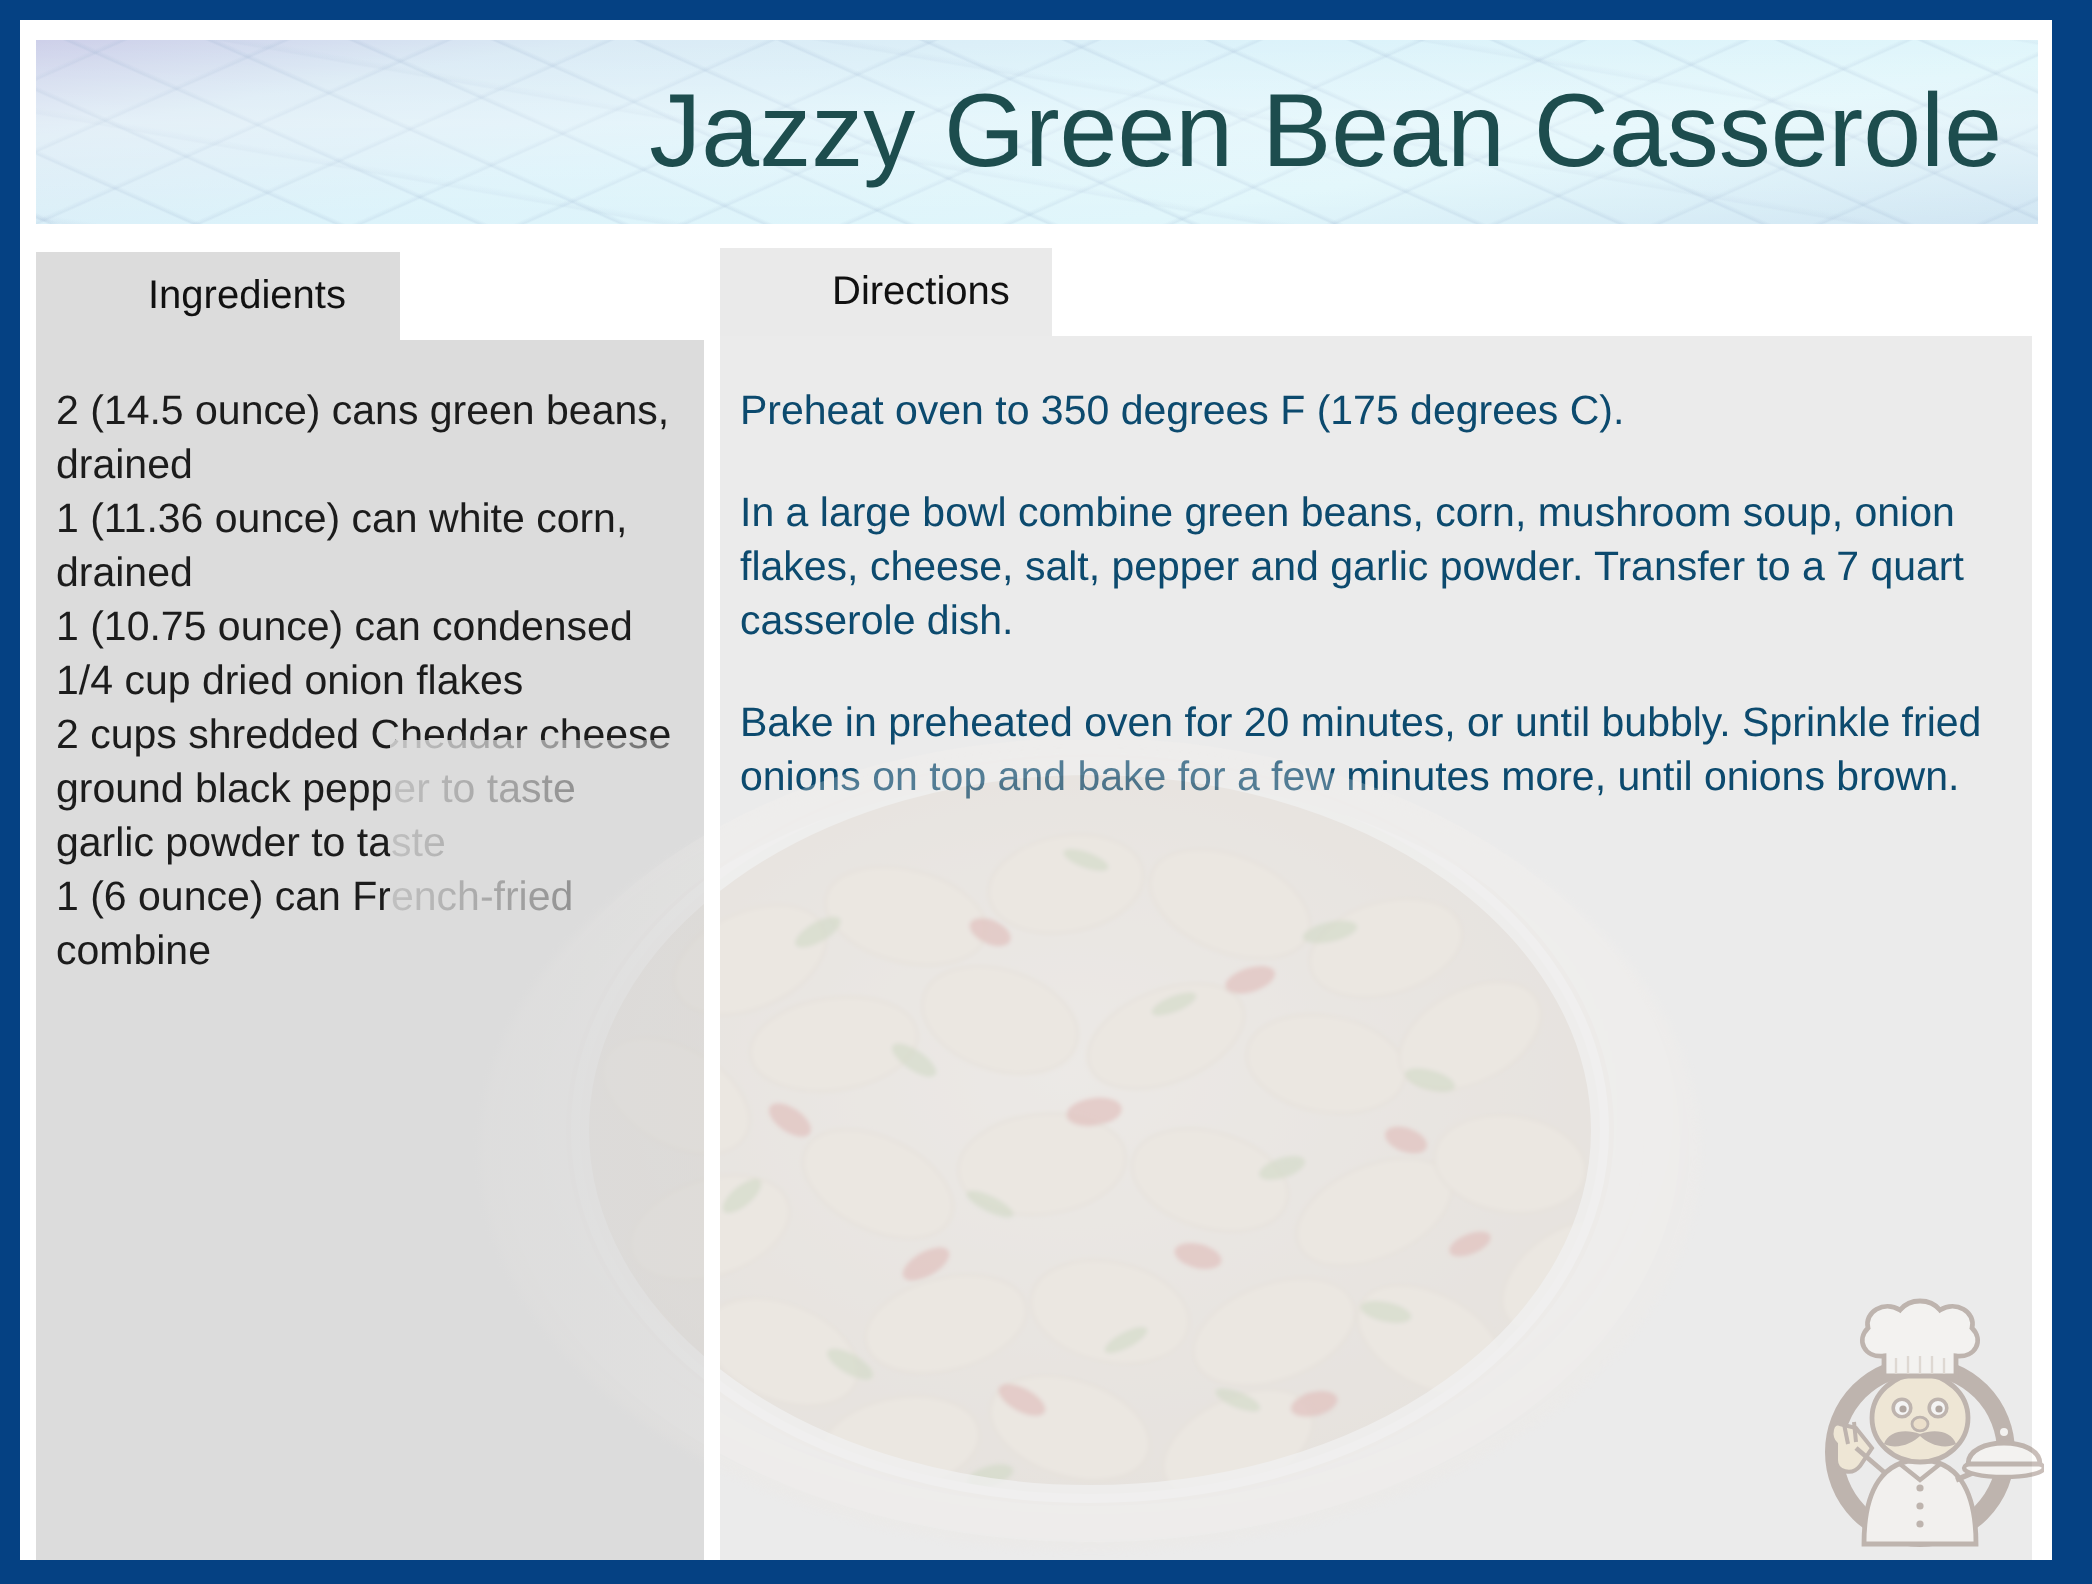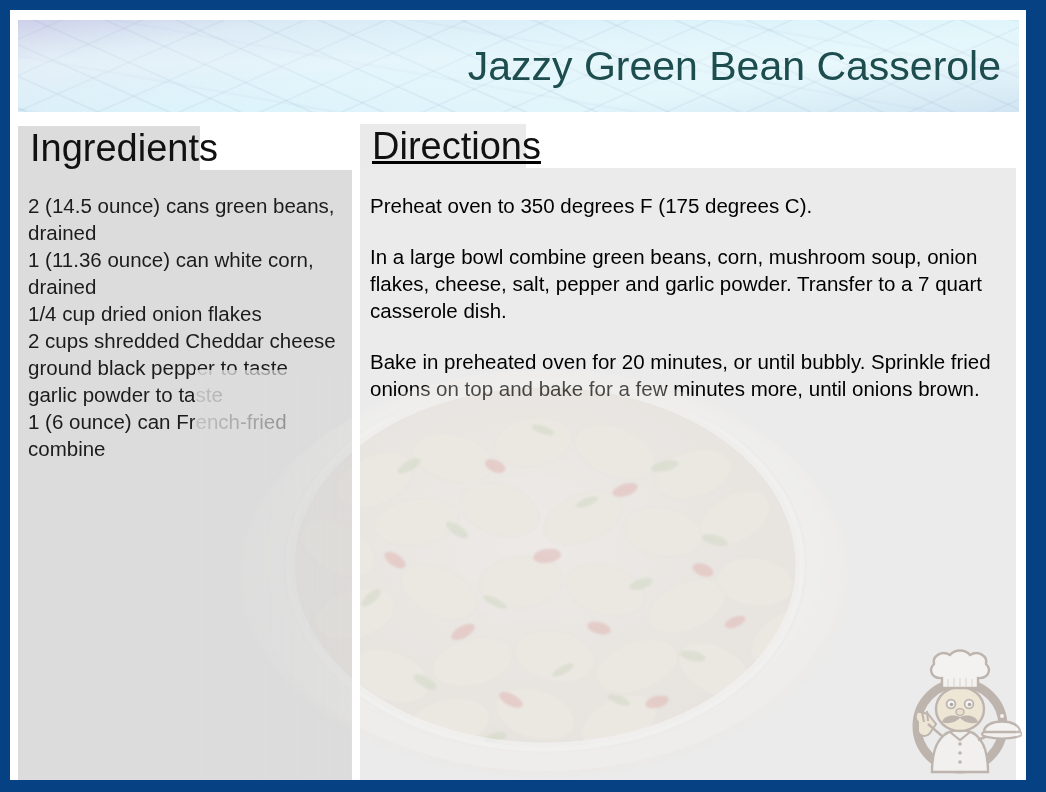--- a/index.html
+++ b/index.html
@@ -76,52 +76,52 @@
       rgba(255,255,255,0.0) 0%,
       rgba(255,255,255,0.28) 45%,
       rgba(255,255,255,0.0) 100%);
     pointer-events: none;
   }
   .banner-title {
     position: absolute;
     right: 18px;
     top: 50%;
     transform: translateY(-50%);
-    font-size: 41px;
+    font-size: 52px;
     color: #1d4d4e;
     letter-spacing: 0px;
     white-space: nowrap;
     font-weight: normal;
   }
 
   
   .tab-head {
     position: absolute;
     z-index: 8;
     display: flex;
     align-items: center;
     box-sizing: border-box;
     padding-left: 12px;
   }
   .tab-head span {
-    font-size: 38px;
+    font-size: 20px;
     color: #111111;
     font-weight: normal;
     line-height: 1;
+    margin-left: 44px;
   }
   #ing-tab {
     left: 18px;  top: 126px;
     width: 182px; height: 44px;
     background: #dcdcdc;
   }
   #dir-tab {
     left: 360px; top: 124px;
     width: 166px; height: 44px;
     background: #eaeaea;
-    text-decoration: underline;
   }
 
   
   .panel {
     position: absolute;
     z-index: 6;
     box-sizing: border-box;
     overflow: hidden;
   }
   #ing-panel {
@@ -145,21 +145,21 @@
 
   .ing-line {
     font-size: 20.5px;
     line-height: 27px;
     color: #1c1c1c;
     white-space: nowrap;
   }
   .dir-para {
     font-size: 20.5px;
     line-height: 27px;
-    color: #000000;
+    color: #0c4a6e;
     margin: 0 0 24px 0;
   }
 
   
   #photo {
     position: absolute;
     left: 195px;
     top: 370px;
     width: 700px;
     height: 410px;
@@ -226,20 +226,21 @@
   <div id="dir-tab" class="tab-head">
     <span>Directions</span>
   </div>
 
   <div id="ing-panel" class="panel">
     <div class="panel-inner">
       <div class="ing-line">2 (14.5 ounce) cans green beans,</div>
       <div class="ing-line">drained</div>
       <div class="ing-line">1 (11.36 ounce) can white corn,</div>
       <div class="ing-line">drained</div>
+      <div class="ing-line">1 (10.75 ounce) can  condensed</div>
       <div class="ing-line">1/4 cup dried onion flakes</div>
       <div class="ing-line">2 cups shredded Cheddar cheese</div>
       <div class="ing-line">ground black pepper to taste</div>
       <div class="ing-line">garlic powder to taste</div>
       <div class="ing-line">1 (6 ounce) can French-fried</div>
       <div class="ing-line">combine</div>
     </div>
   </div>
 
   <div id="dir-panel" class="panel">

